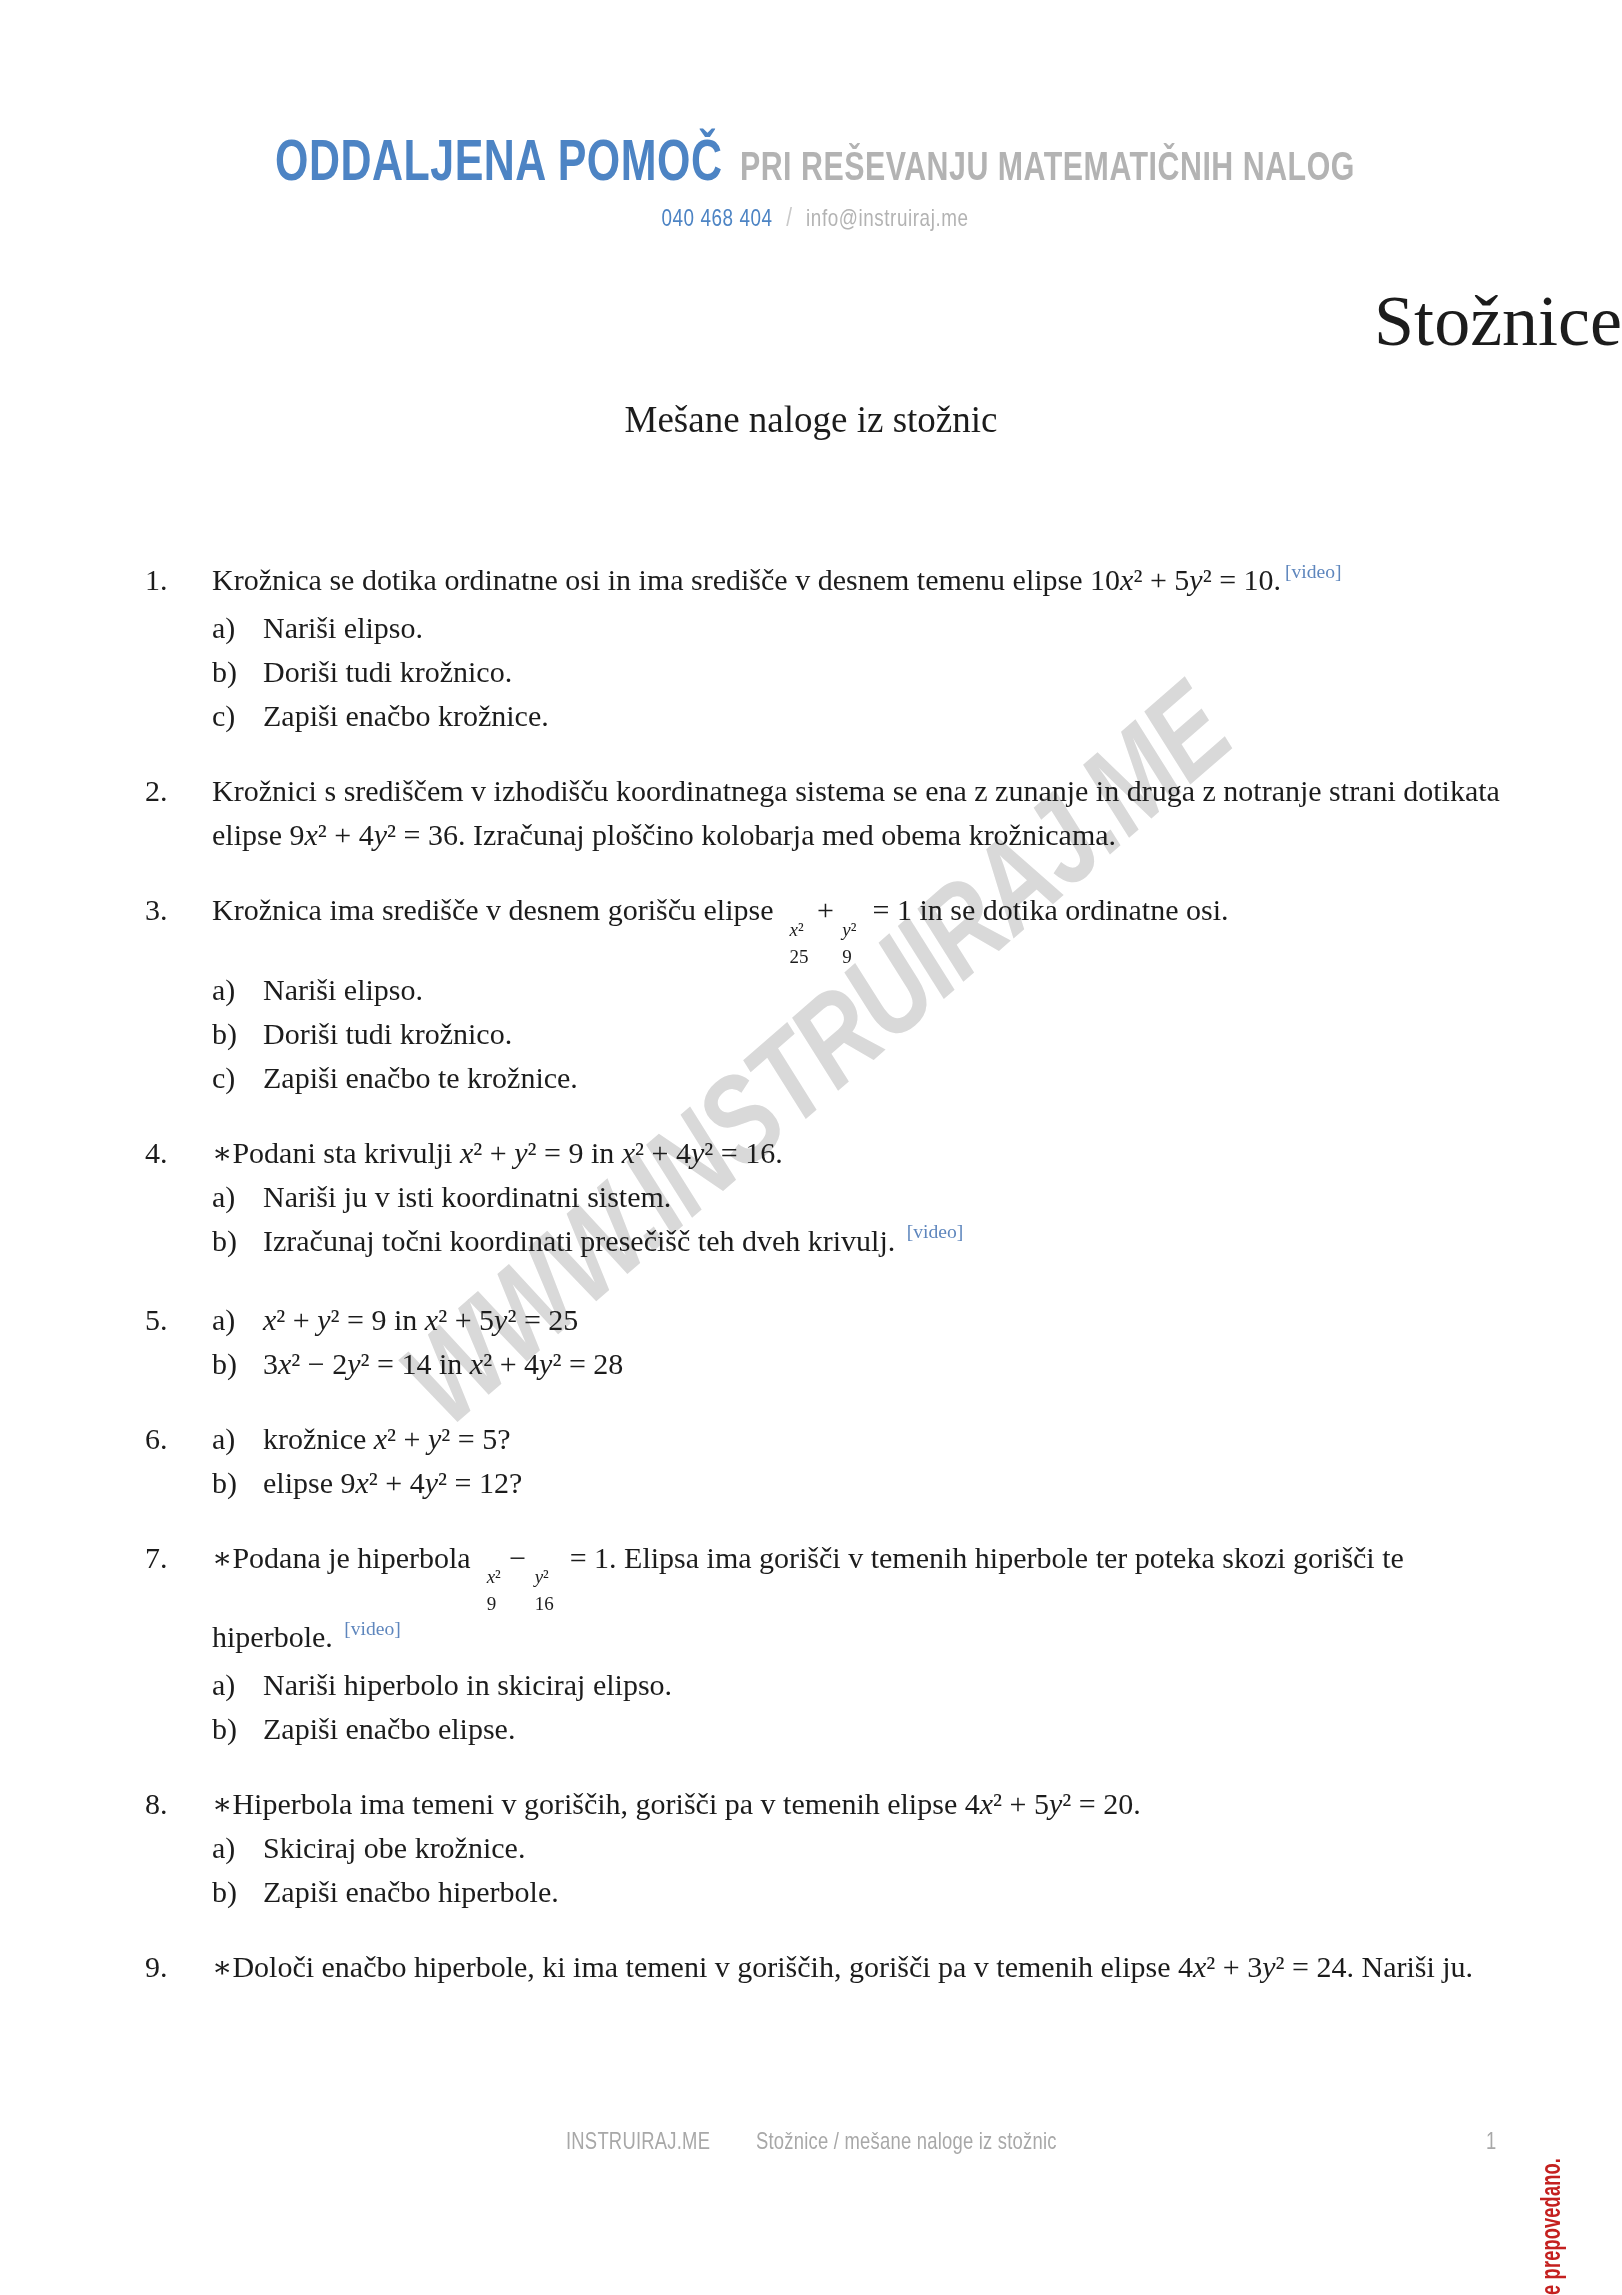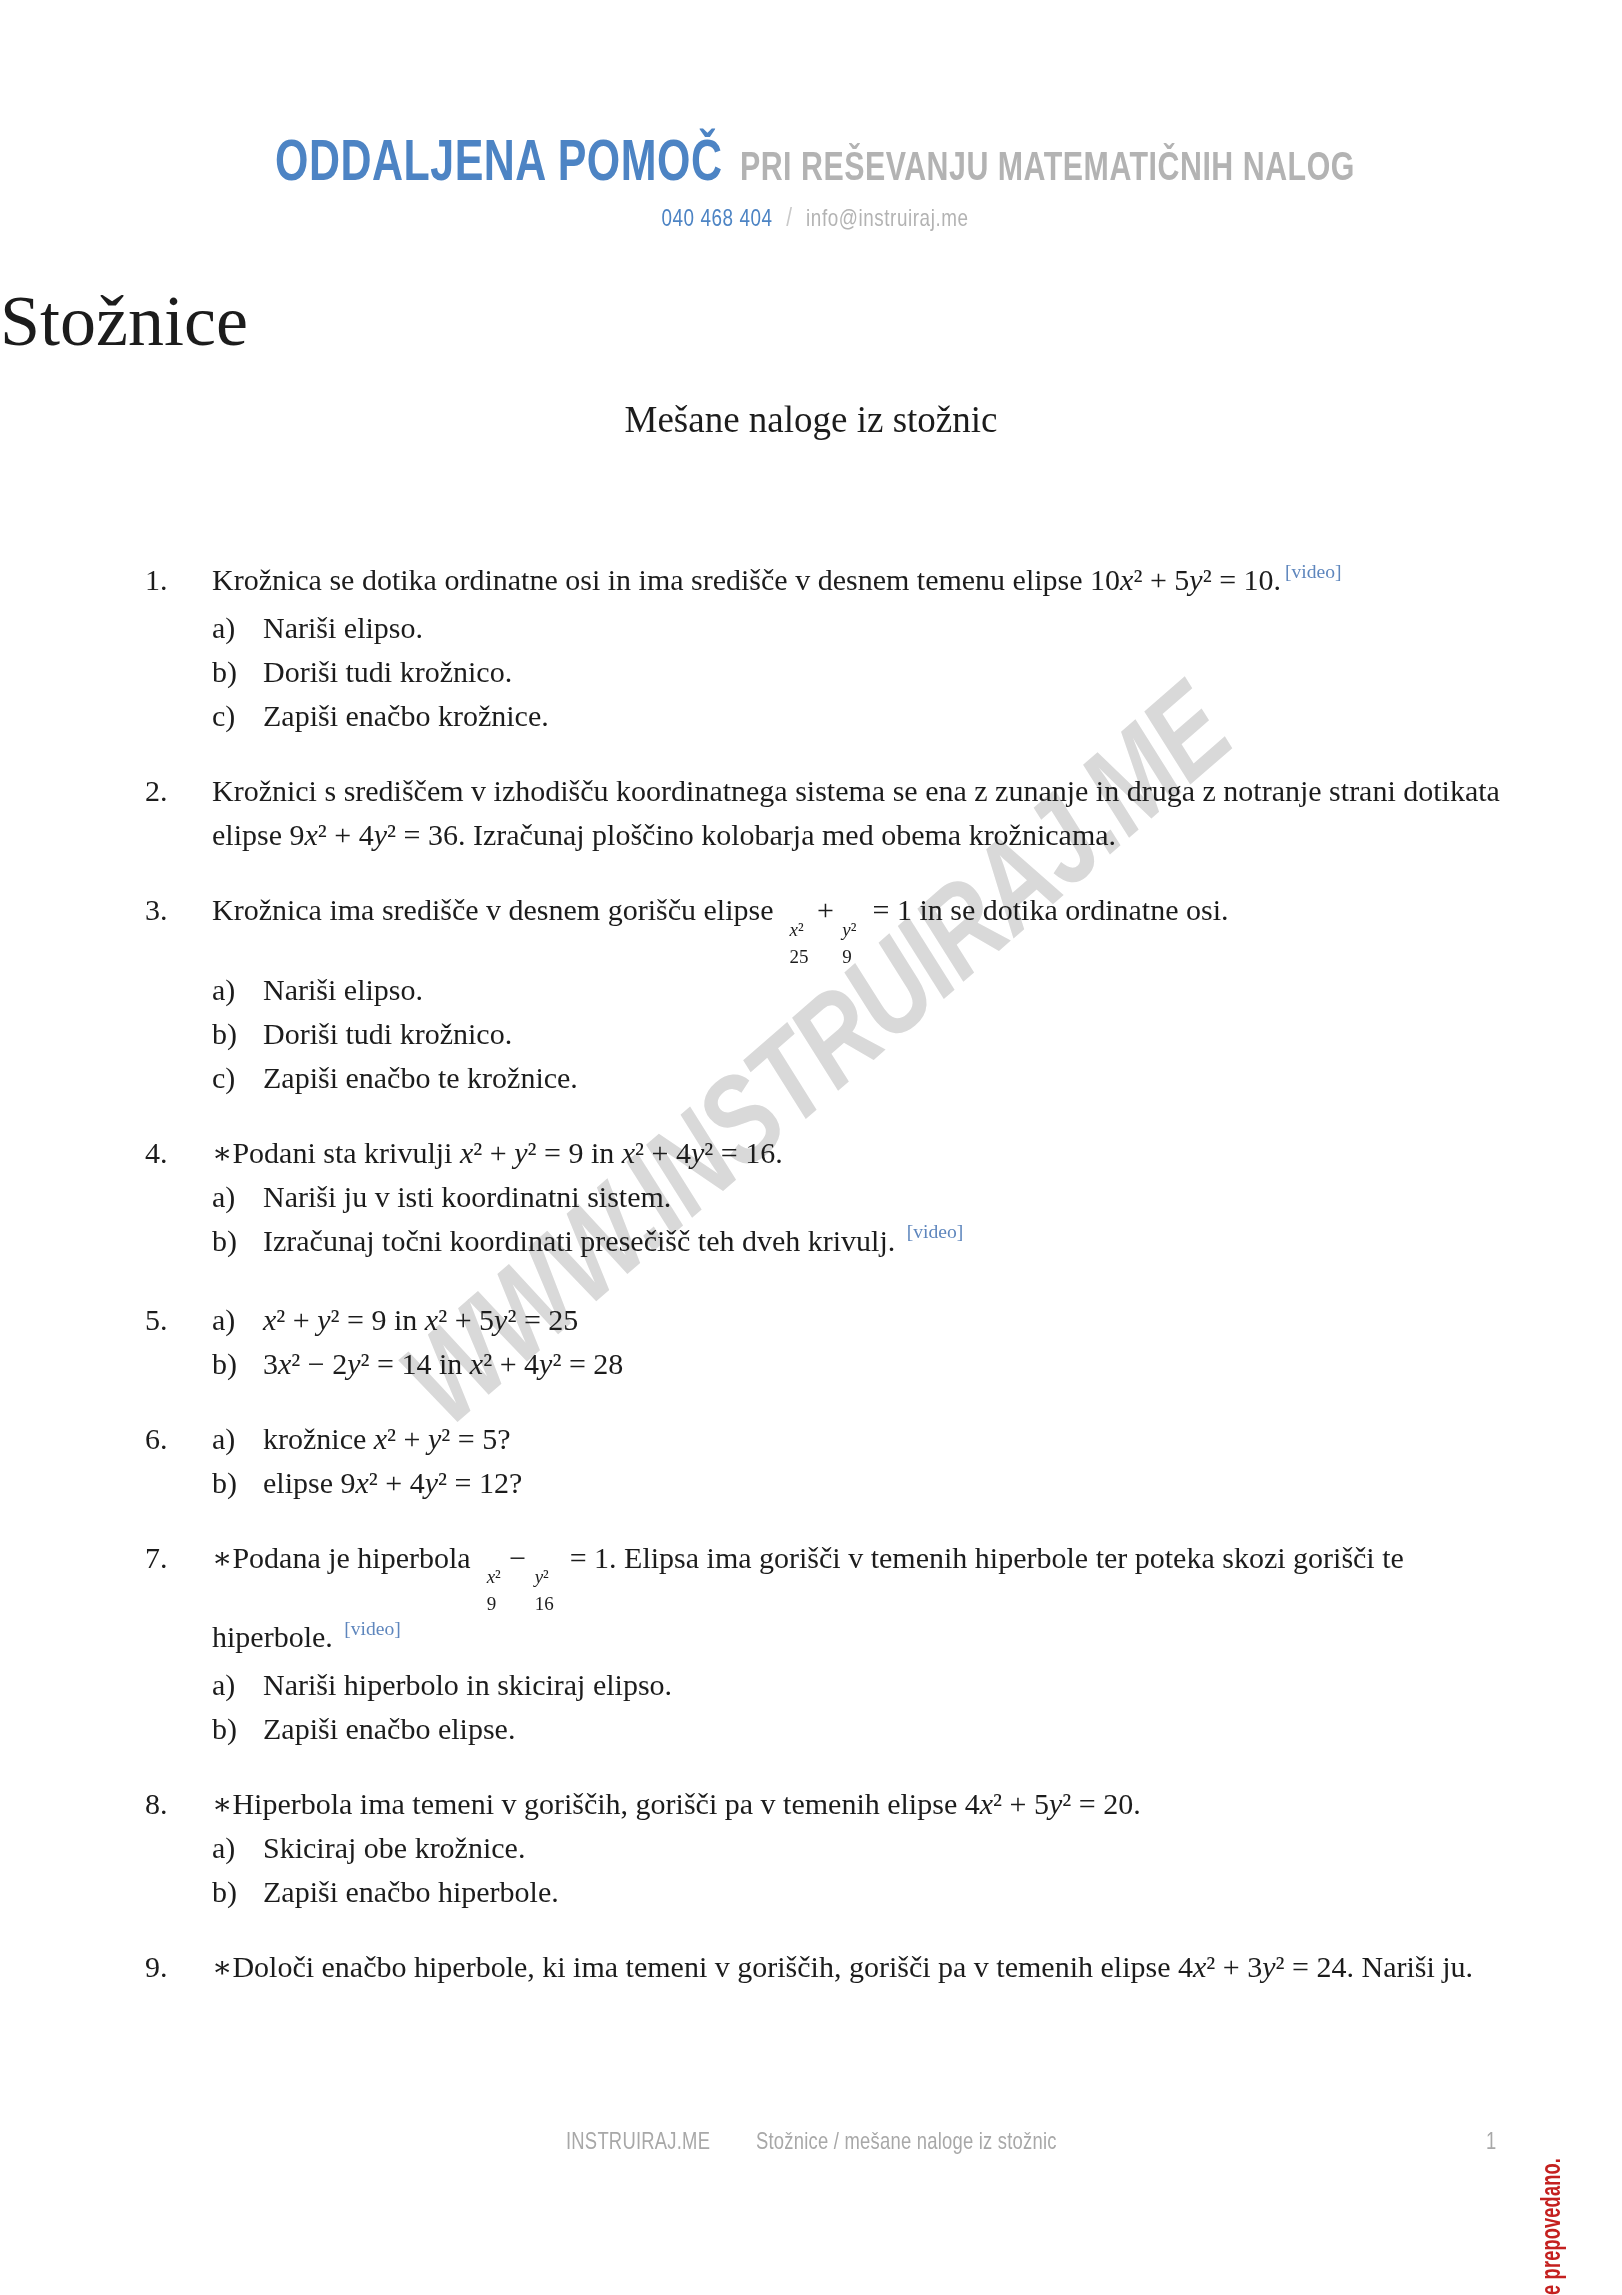--- a/index.html
+++ b/index.html
@@ -59,21 +59,21 @@
     display:flex;justify-content:center;align-items:baseline;
     transform:scaleX(0.8);transform-origin:50% 50%;
     font-size:23.6px;letter-spacing:0.7px;white-space:nowrap;
   }
   .phone{color:var(--accent);}
   .hsep{color:#c9c9c9;margin:0 17px;font-size:26px;}
   .email{color:var(--muted);}
   
   .title{
     position:absolute;top:280px;left:0;right:0;
-    text-align:left;
+    text-align:right;
     font-size:72px;font-weight:normal;
   }
   .subtitle{
     position:absolute;top:398px;left:0;right:0;
     text-align:center;
     font-size:37px;font-weight:normal;
   }
   
   .problems{
     position:absolute;top:558px;left:212px;width:1305px;

